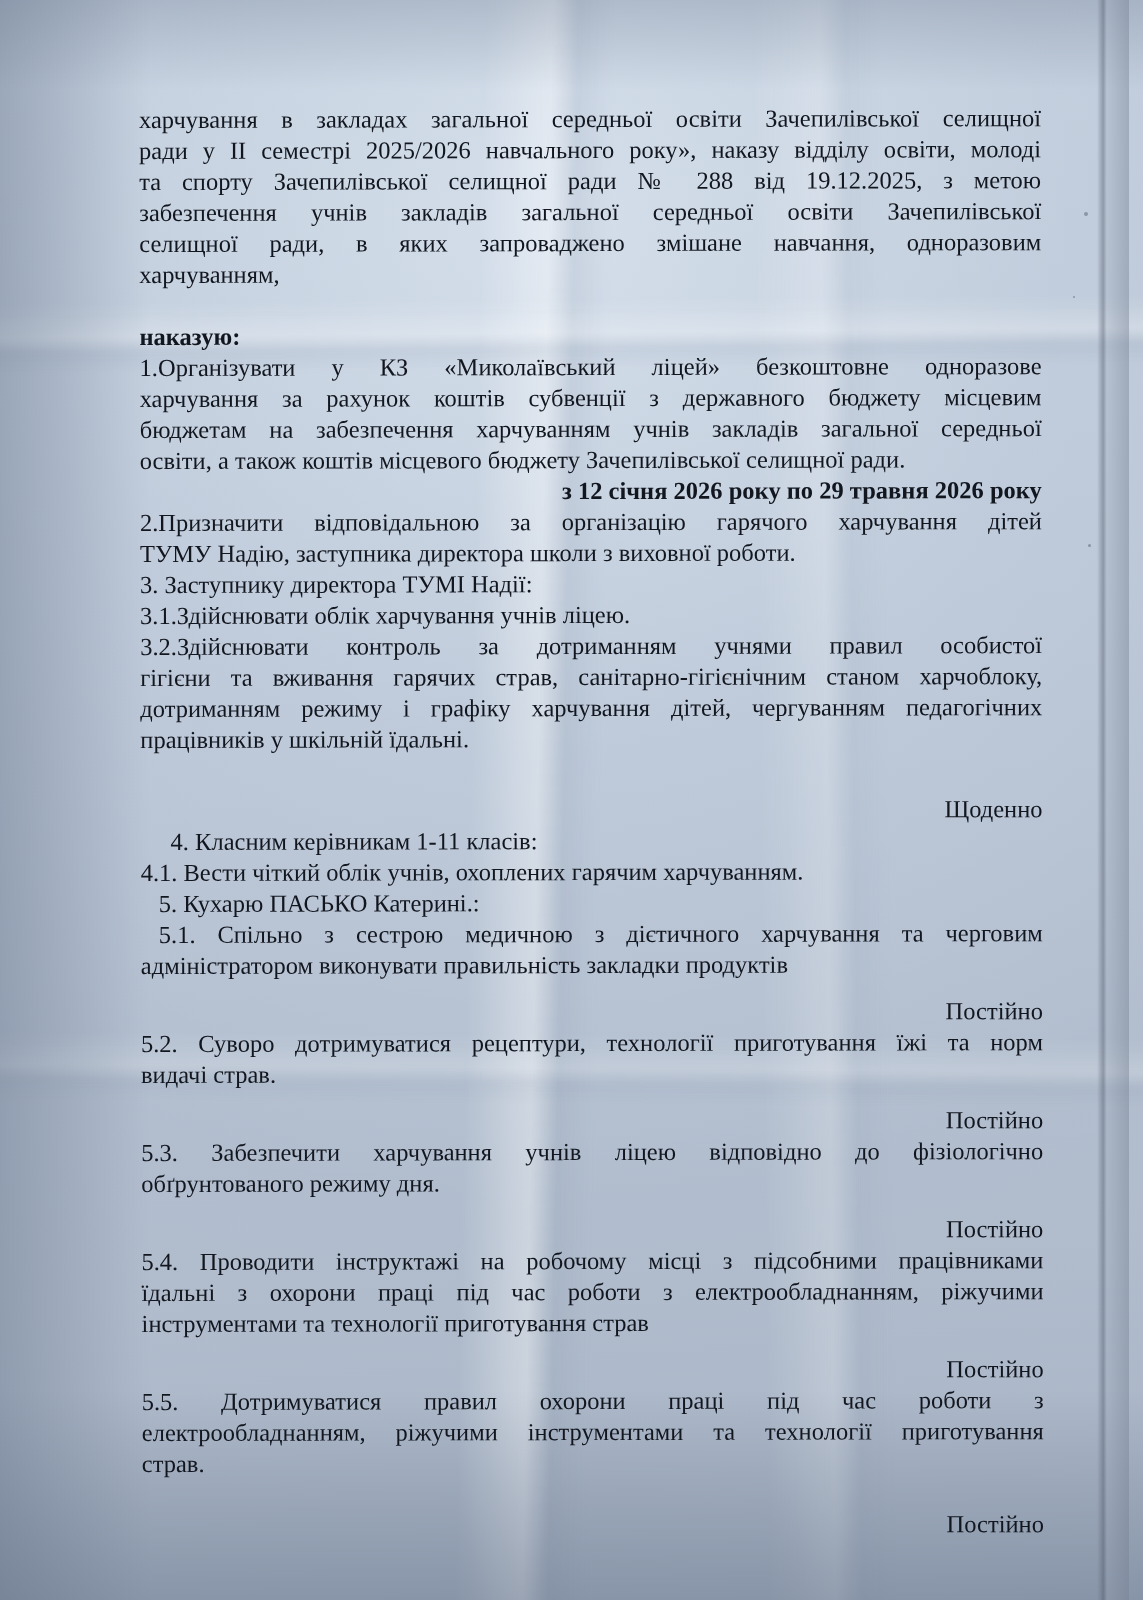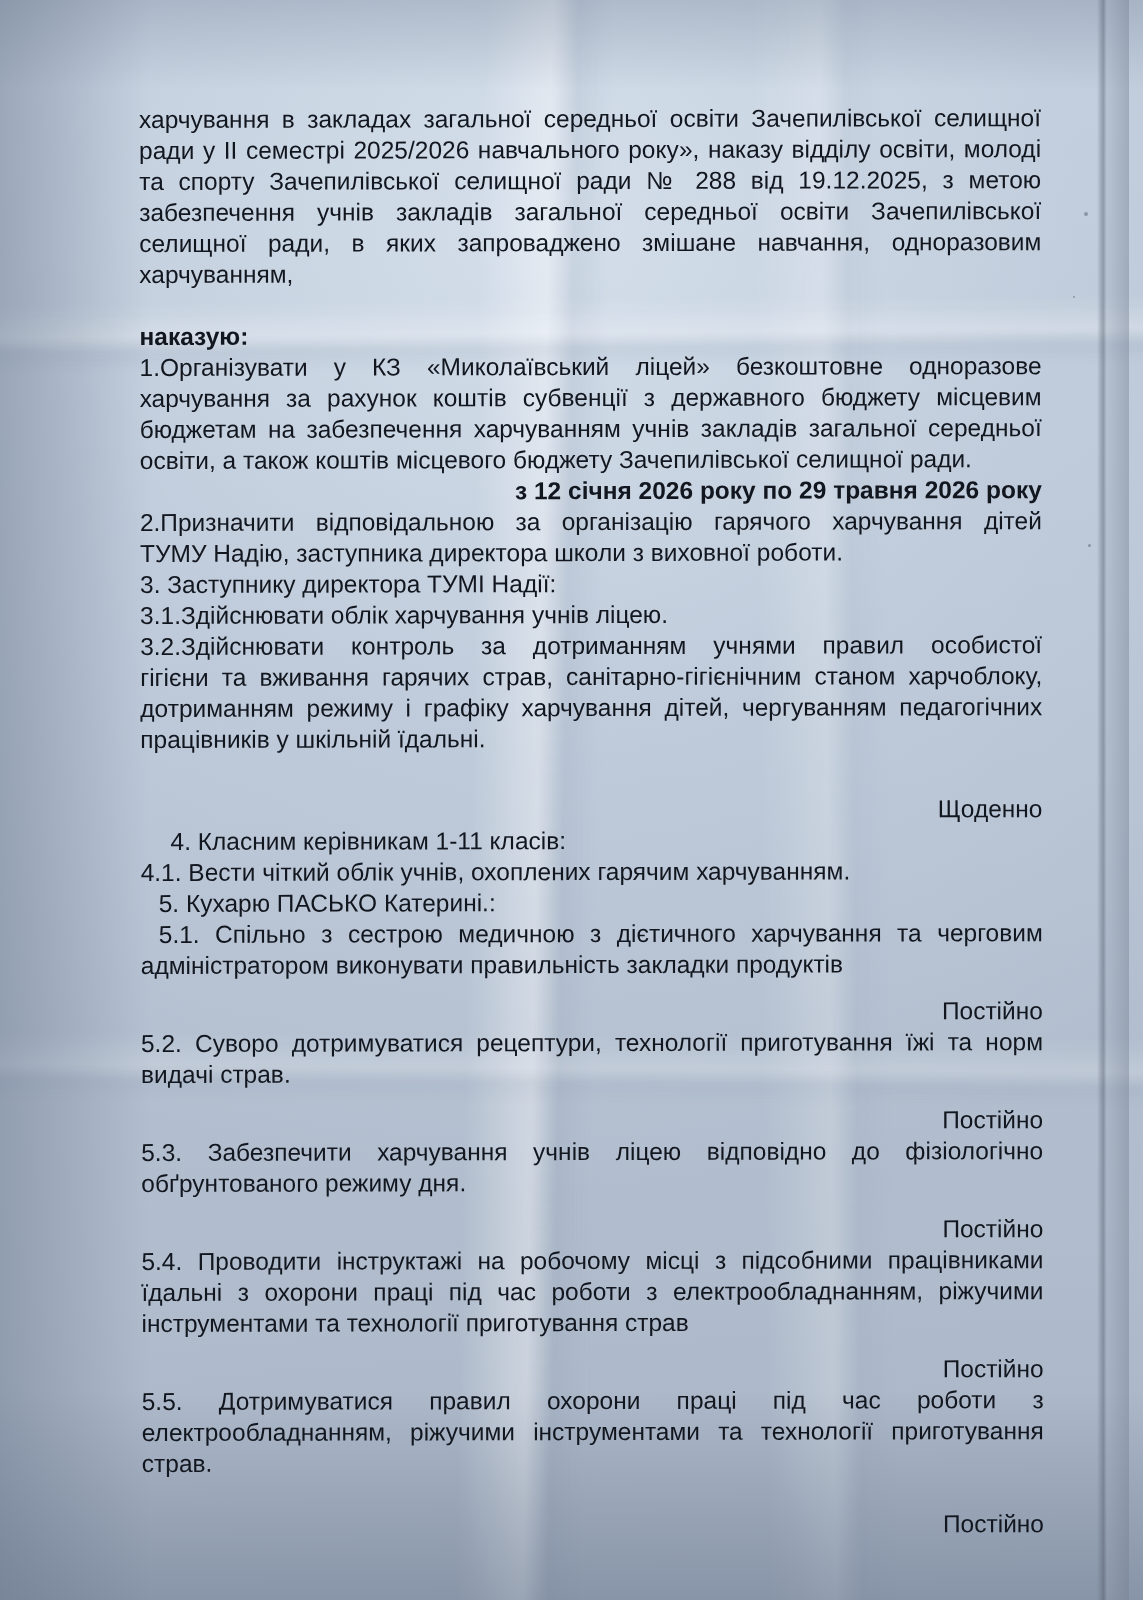--- a/index.html
+++ b/index.html
@@ -7,21 +7,21 @@
     margin: 0;
     padding: 0;
     background: #8e9bad;
   }
 
   #page {
     position: relative;
     width: 1143px;
     height: 1600px;
     overflow: hidden;
-    font-family: Liberation Sans, sans-serif;
+    font-family: Liberation Serif, serif;
     color: #12161f;
     background: #b9c5d4;
   }
 
   
   .paper {
     position: absolute;
     inset: 0;
     background:
       radial-gradient(120% 85% at 48% 14%, rgba(214,224,236,0.95) 0%, rgba(197,209,224,0.55) 38%, rgba(170,183,201,0.12) 72%, rgba(150,164,184,0.0) 100%),

